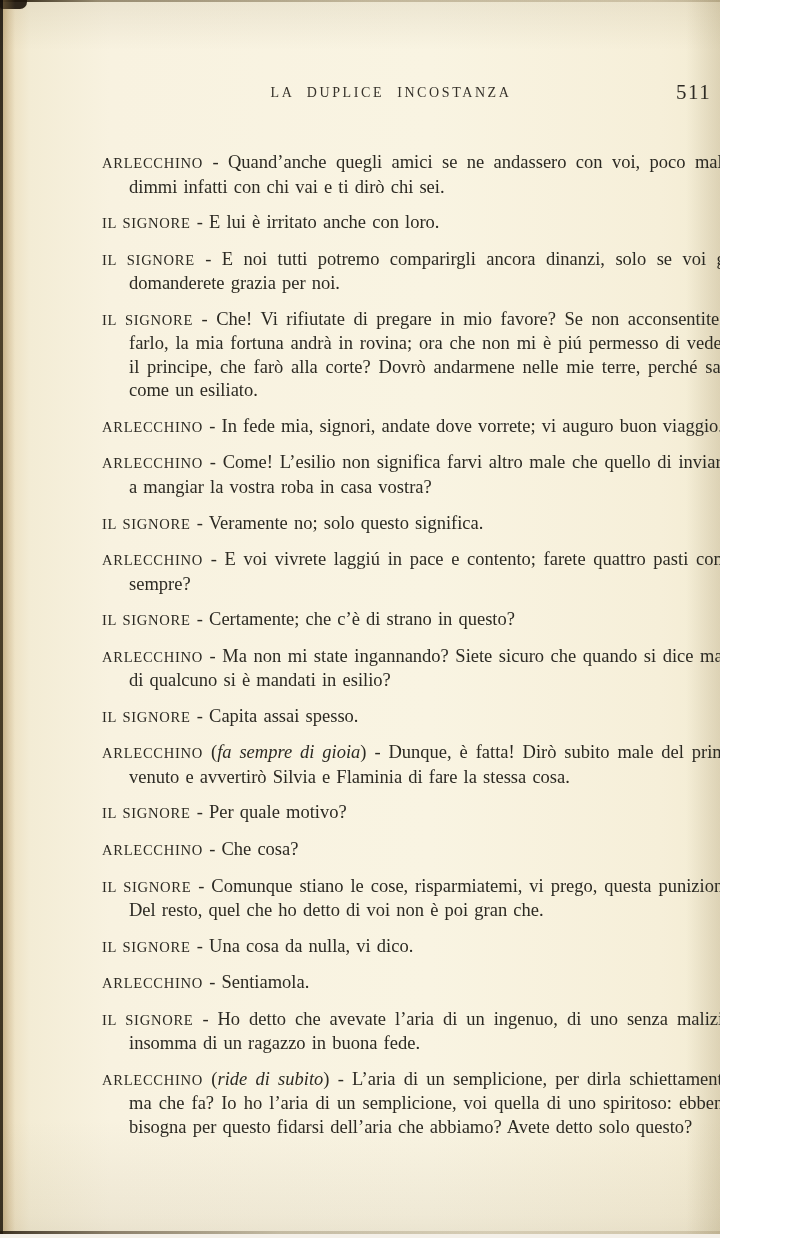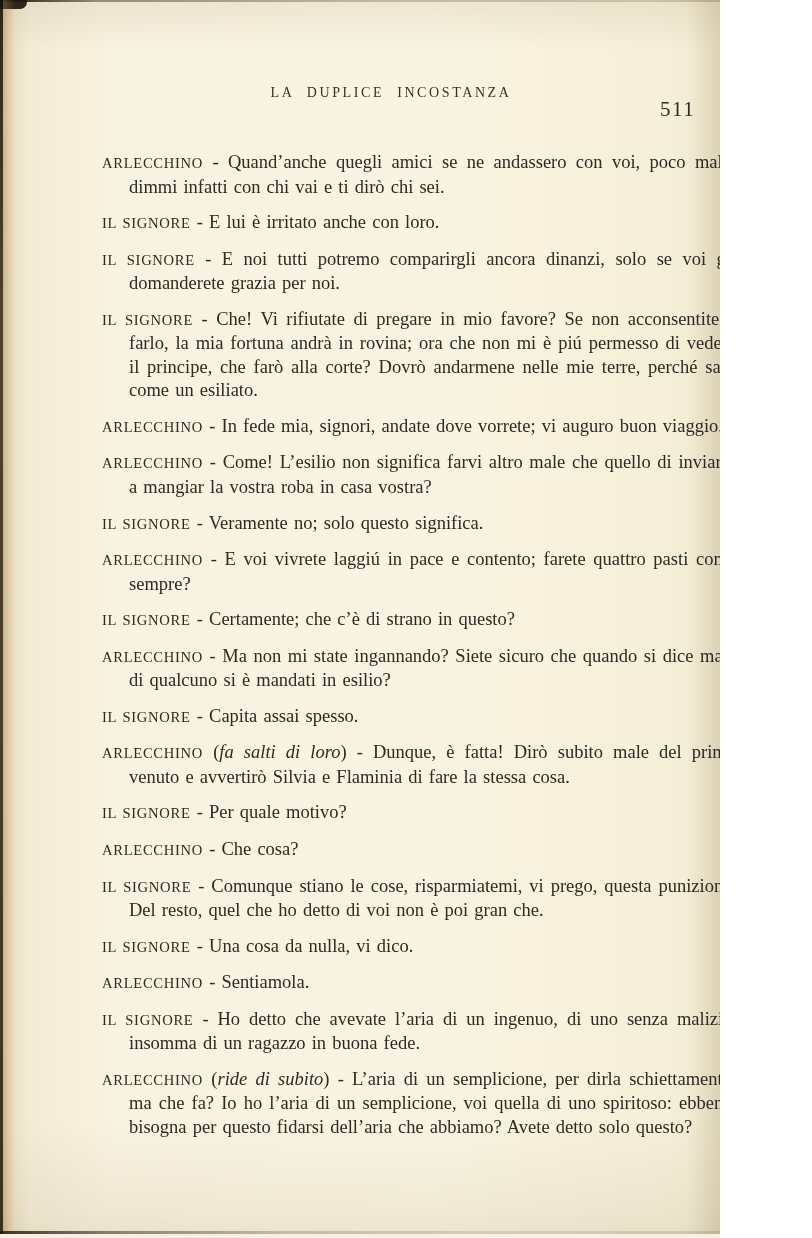--- a/index.html
+++ b/index.html
@@ -50,22 +50,22 @@
     background: #f4f0e9;
   }
   
   .running-head { position: absolute; top: 80px; left: 0; width: 812px; height: 32px; }
   .running-title {
     position: absolute; left: 391px; top: 5px; transform: translateX(-50%);
     font-size: 14px; letter-spacing: 2.6px; word-spacing: 7px;
     color: #35312a; white-space: nowrap;
   }
   .page-number {
-    position: absolute; left: 660px; top: 0;
-    font-size: 21px; letter-spacing: 1.5px; color: #2e2b24; margin-top: 17px;
+    position: absolute; left: 676px; top: 0;
+    font-size: 21px; letter-spacing: 1.5px; color: #2e2b24;
   }
   
   .text-block { position: absolute; left: 90px; top: 139px; width: 658px; }
   p.dialogue-line {
     margin: 12px; padding-left: 27px; text-indent: -27px;
     text-align: justify; font-size: 18.5px; line-height: 23.55px;
     color: #2c2a23; word-spacing: 1.5px;
   }
   .speaker { font-size: 14.6px; letter-spacing: 0.7px; }
   em.direction { font-style: italic; }
@@ -92,21 +92,21 @@
       <p class="dialogue-line"><span class="speaker">IL SIGNORE</span> - E lui è irritato anche con loro.</p>
       <p class="dialogue-line"><span class="speaker">IL SIGNORE</span> - E noi tutti potremo comparirgli ancora dinanzi, solo se voi gli domanderete grazia per noi.</p>
       <p class="dialogue-line"><span class="speaker">IL SIGNORE</span> - Che! Vi rifiutate di pregare in mio favore? Se non acconsentite a farlo, la mia fortuna andrà in rovina; ora che non mi è piú permesso di vedere il principe, che farò alla corte? Dovrò andarmene nelle mie terre, perché sarò come un esiliato.</p>
       <p class="dialogue-line"><span class="speaker">ARLECCHINO</span> - In fede mia, signori, andate dove vorrete; vi auguro buon viaggio.</p>
       <p class="dialogue-line"><span class="speaker">ARLECCHINO</span> - Come! L’esilio non significa farvi altro male che quello di inviarvi a mangiar la vostra roba in casa vostra?</p>
       <p class="dialogue-line"><span class="speaker">IL SIGNORE</span> - Veramente no; solo questo significa.</p>
       <p class="dialogue-line"><span class="speaker">ARLECCHINO</span> - E voi vivrete laggiú in pace e contento; farete quattro pasti come sempre?</p>
       <p class="dialogue-line"><span class="speaker">IL SIGNORE</span> - Certamente; che c’è di strano in questo?</p>
       <p class="dialogue-line"><span class="speaker">ARLECCHINO</span> - Ma non mi state ingannando? Siete sicuro che quando si dice male di qualcuno si è mandati in esilio?</p>
       <p class="dialogue-line"><span class="speaker">IL SIGNORE</span> - Capita assai spesso.</p>
-      <p class="dialogue-line"><span class="speaker">ARLECCHINO</span> (<em class="direction">fa salti di loro</em>) - Dunque, è fatta! Dirò subito male del primo venuto e avvertirò Silvia e Flaminia di fare la stessa cosa.</p>
+      <p class="dialogue-line"><span class="speaker">ARLECCHINO</span> (<em class="direction">fa sempre di gioia</em>) - Dunque, è fatta! Dirò subito male del primo venuto e avvertirò Silvia e Flaminia di fare la stessa cosa.</p>
       <p class="dialogue-line"><span class="speaker">IL SIGNORE</span> - Per quale motivo?</p>
       <p class="dialogue-line"><span class="speaker">ARLECCHINO</span> - Che cosa?</p>
       <p class="dialogue-line"><span class="speaker">IL SIGNORE</span> - Comunque stiano le cose, risparmiatemi, vi prego, questa punizione. Del resto, quel che ho detto di voi non è poi gran che.</p>
       <p class="dialogue-line"><span class="speaker">IL SIGNORE</span> - Una cosa da nulla, vi dico.</p>
       <p class="dialogue-line"><span class="speaker">ARLECCHINO</span> - Sentiamola.</p>
       <p class="dialogue-line"><span class="speaker">IL SIGNORE</span> - Ho detto che avevate l’aria di un ingenuo, di uno senza malizia, insomma di un ragazzo in buona fede.</p>
       <p class="dialogue-line"><span class="speaker">ARLECCHINO</span> (<em class="direction">ride di subito</em>) - L’aria di un semplicione, per dirla schiettamente; ma che fa? Io ho l’aria di un semplicione, voi quella di uno spiritoso: ebbene, bisogna per questo fidarsi dell’aria che abbiamo? Avete detto solo questo?</p>
     </main>
 </div>
 

